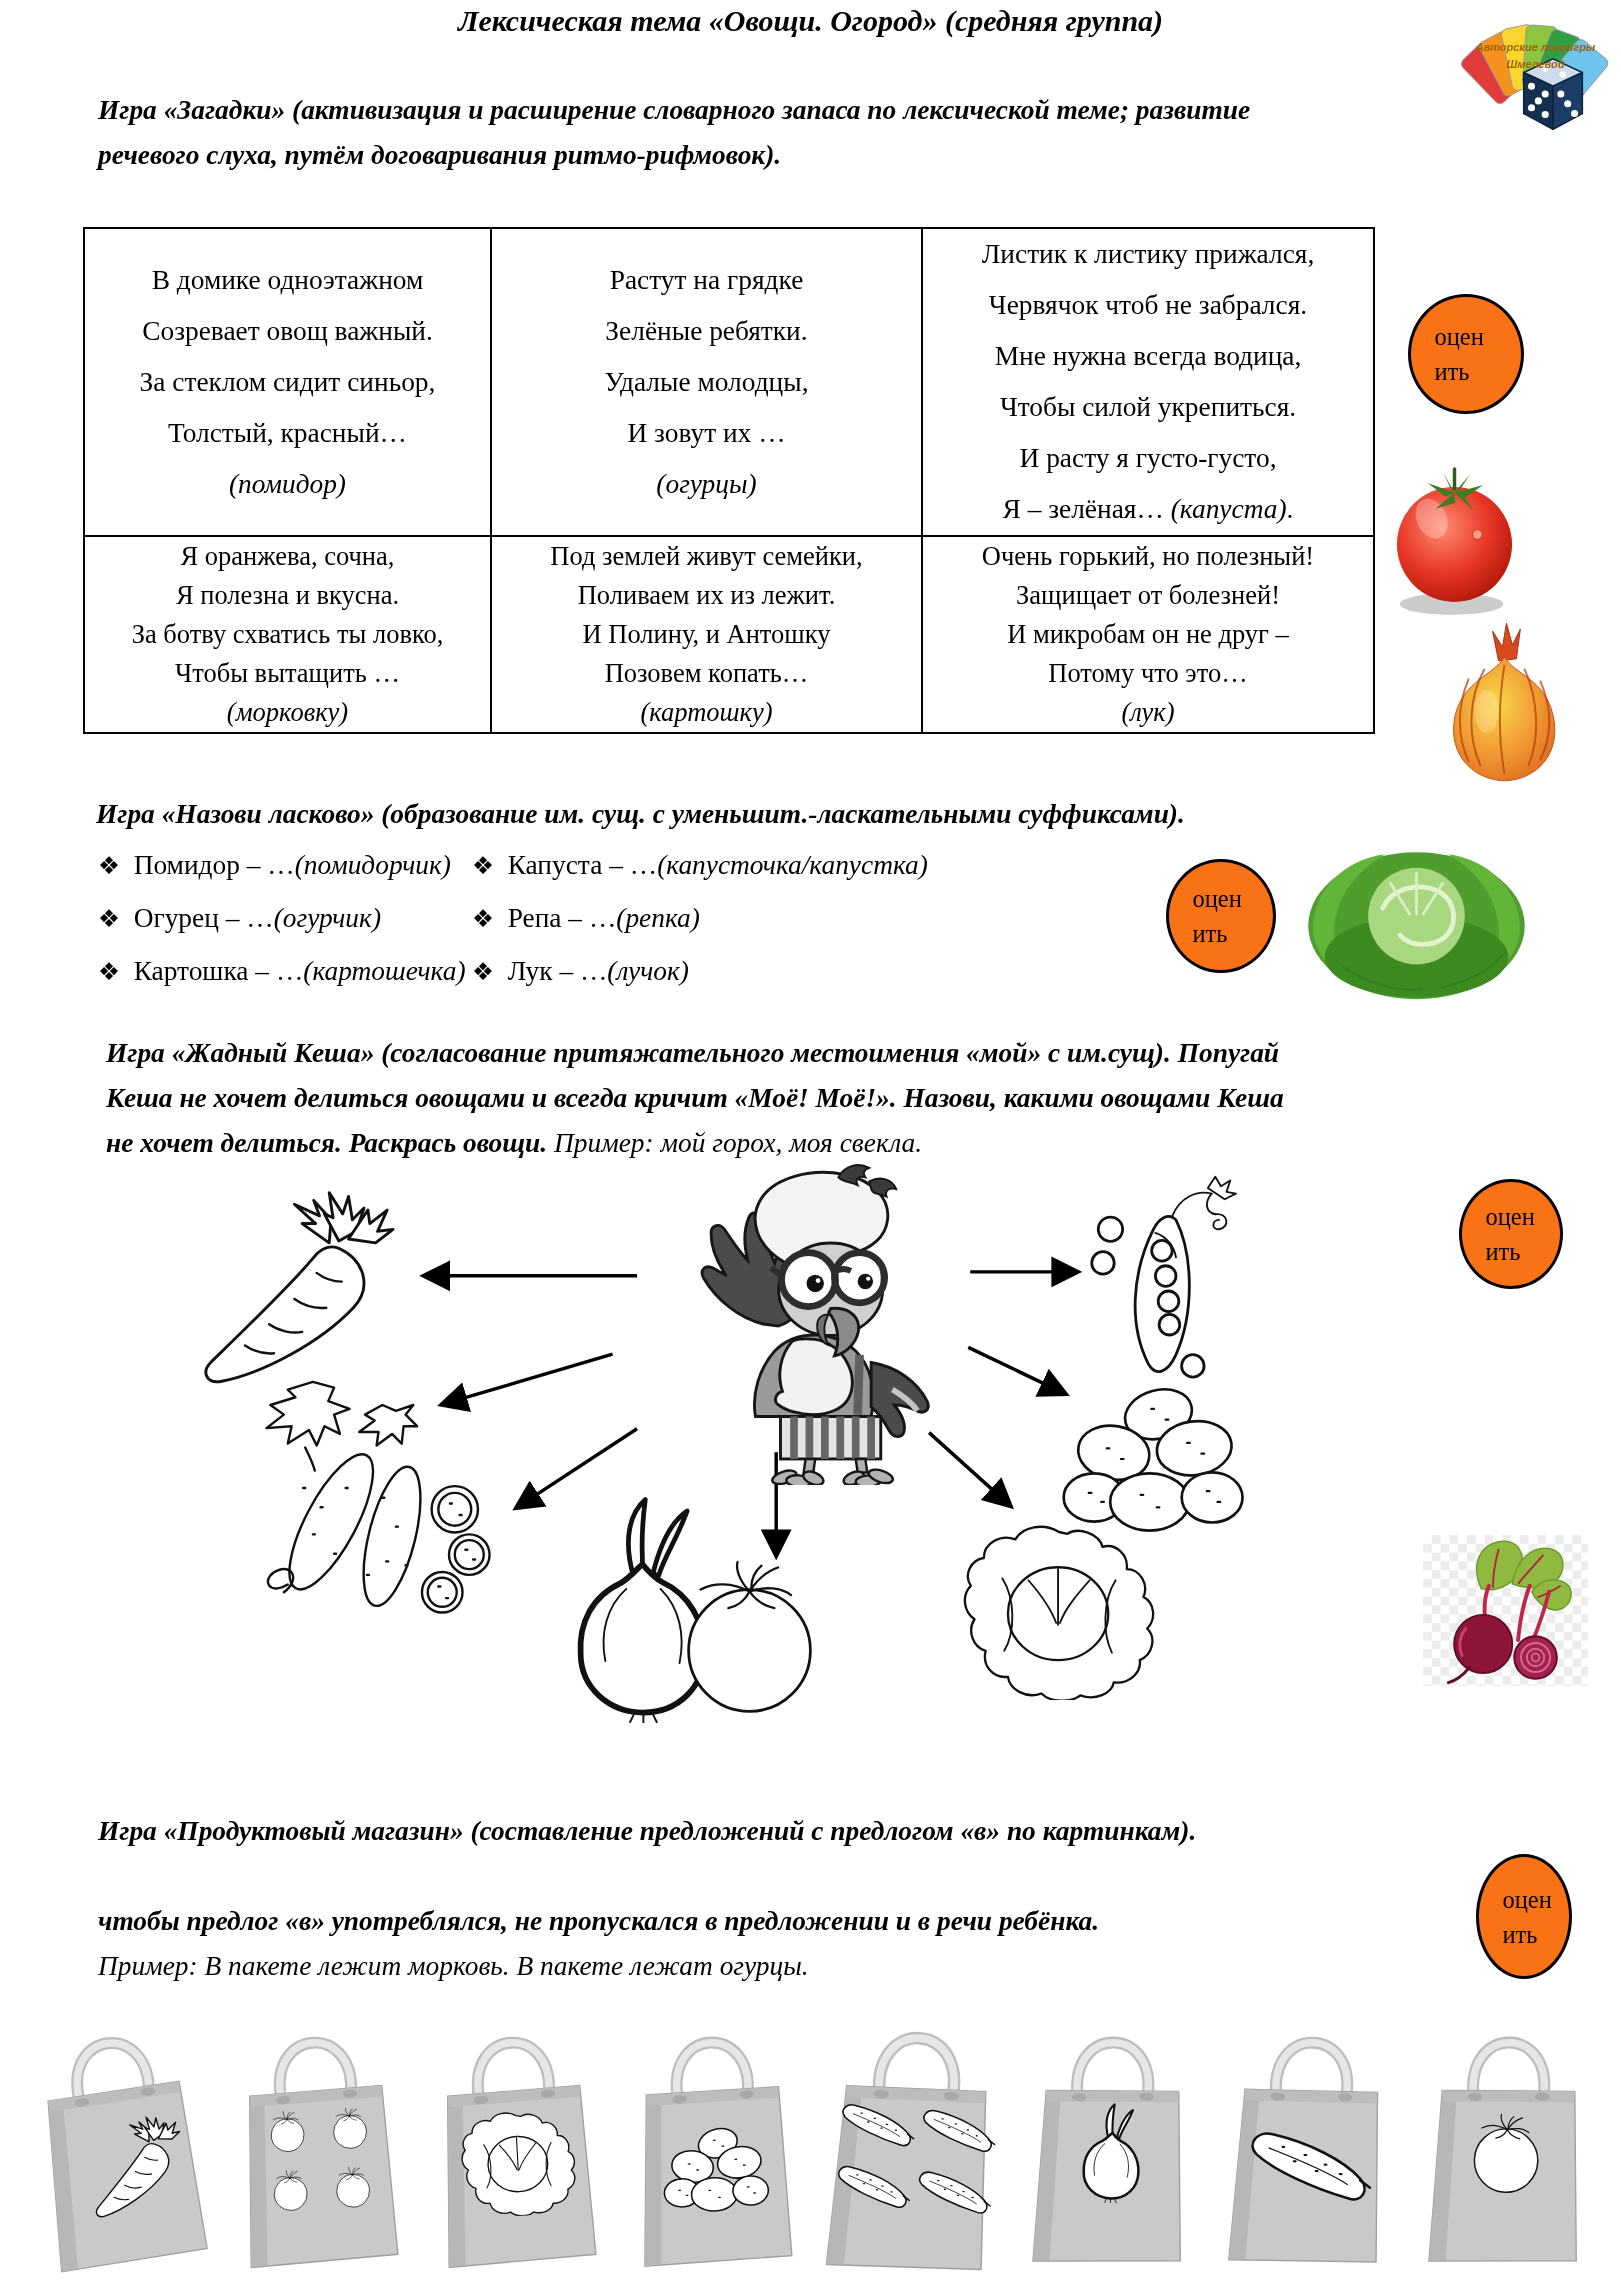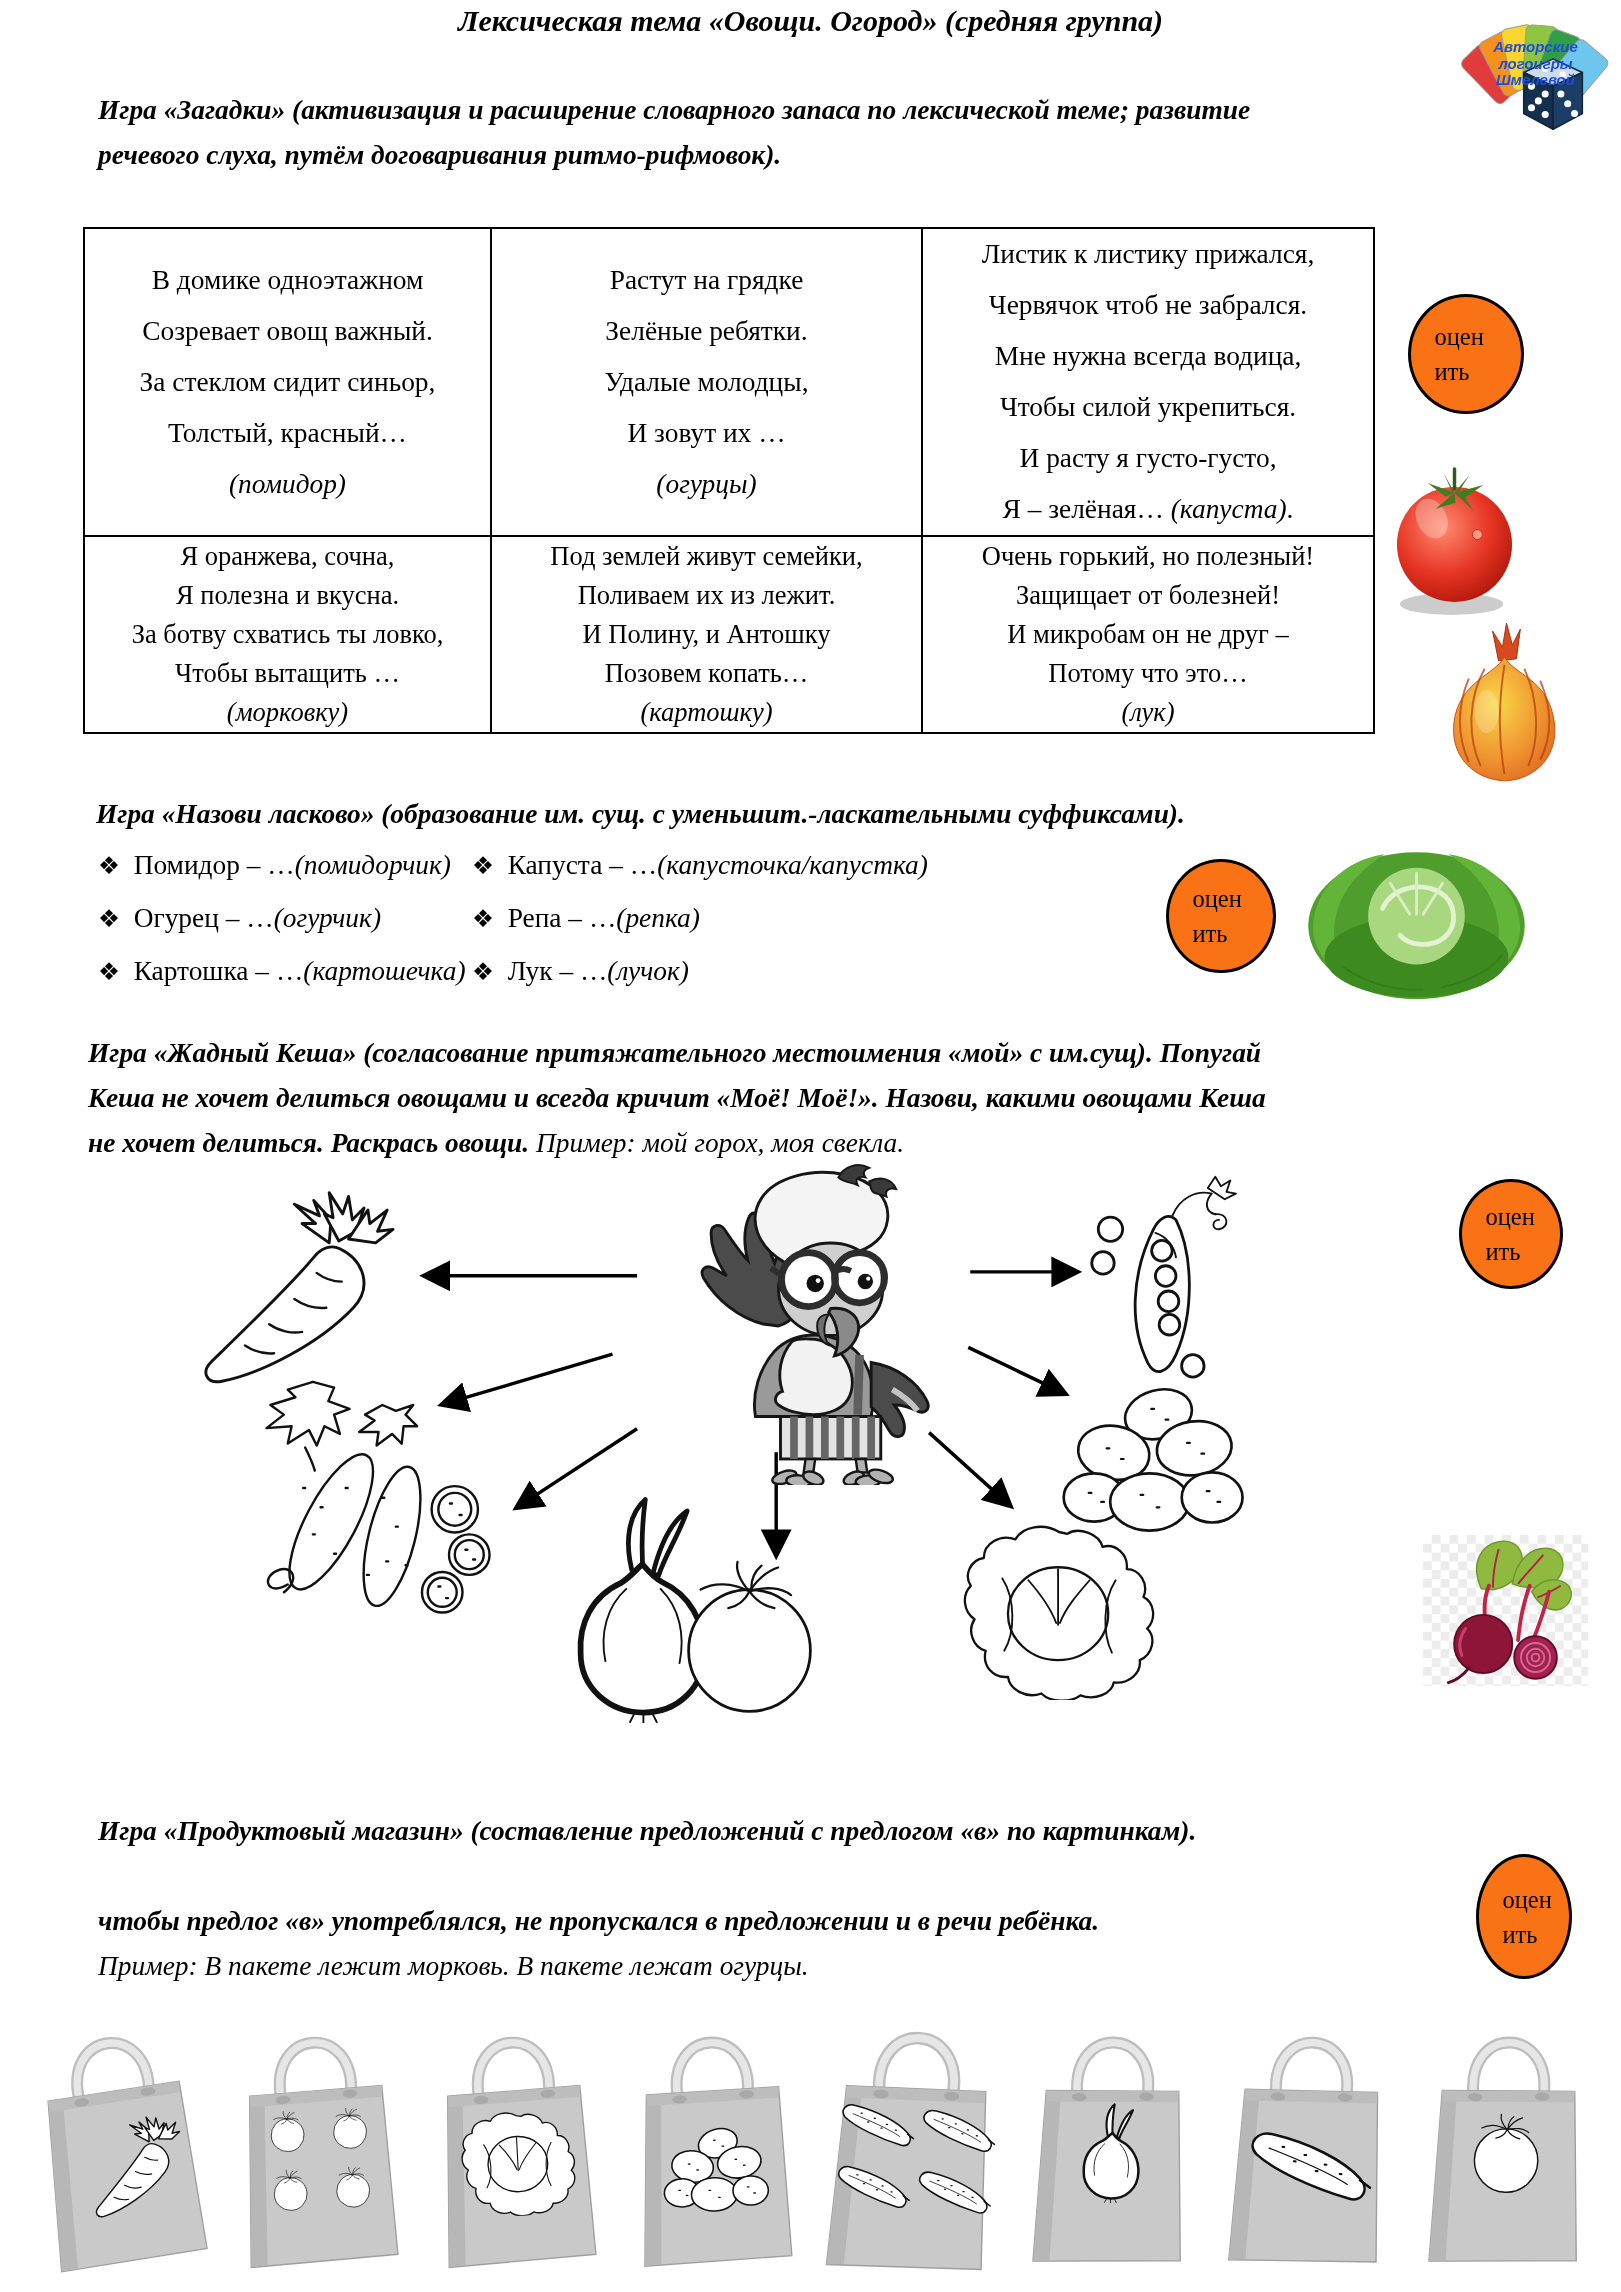--- a/index.html
+++ b/index.html
@@ -18,22 +18,22 @@
   
   .rate{position:absolute;border:3.9px solid #000;border-radius:50%;background:#f97316;
         display:flex;flex-direction:column;justify-content:center;align-items:flex-start;
         padding-left:23.5px;box-sizing:border-box;font-size:24.5px;line-height:35px;}
   
   .g2col{position:absolute;font-size:27.4px;}
   .li{height:53px;display:flex;align-items:center;}
   .blt{margin-right:13.7px;font-size:24.5px;font-family:"Liberation Serif","DejaVu Sans",serif;}
   
   .logotext{position:absolute;left:1462px;top:39px;width:147px;text-align:center;
-            color:#1d4ed8;font-family:"Liberation Sans",sans-serif;font-style:italic;
-            font-size:15px;line-height:16.7px;font-weight:bold;}
+            color:#a16207;font-family:"Liberation Sans",sans-serif;font-style:italic;
+            font-size:11px;line-height:16.7px;font-weight:bold;}
   .checker{background:repeating-conic-gradient(#ececec 0% 25%, #ffffff 0% 50%);background-size:17.6px 17.6px;}
   .bags{position:absolute;left:27.4px;top:1988px;width:1572px;height:299px;display:flex;justify-content:space-between;}
   .bag{width:184px;height:294px;position:relative;flex:0 0 auto;}
   .bag svg{width:100%;height:100%;}
   .bag:nth-child(1){transform:rotate(-7deg);}
   .bag:nth-child(2){transform:rotate(-3deg);}
   .bag:nth-child(3){transform:rotate(-3deg);}
   .bag:nth-child(4){transform:rotate(-2deg);}
   .bag:nth-child(5){transform:rotate(4deg) scale(1.05);}
   .bag:nth-child(6){transform:rotate(2deg);}
@@ -456,21 +456,21 @@
         <span>Репа – … </span>
         <span class="it">(репка)</span>
       </div>
     <div class="li">
         <span class="blt">❖</span>
         <span>Лук – …</span>
         <span class="it">(лучок)</span>
       </div>
   </div>
 
-  <div class="abs para bi" style="left:88px;top:1031px;width:1451px">
+  <div class="abs para bi" style="left:106px;top:1031px;width:1451px">
     <span>Игра «Жадный Кеша» (согласование притяжательного местоимения «мой» с им.сущ). Попугай</span><br>
     <span>Кеша не хочет делиться овощами и всегда кричит «Моё! Моё!». Назови, какими овощами Кеша</span><br>
     <span>не хочет делиться. Раскрась овощи. </span><span class="it">Пример: мой горох, моя свекла.</span>
   </div>
 
   <svg class="abs" style="left:0;top:1162px;width:1621px;height:651px" viewBox="0 0 1654 664">
     <g stroke="#000" stroke-width="3.5" marker-end="url(#ah)">
       <line x1="650" y1="116" x2="434" y2="116"></line>
       <line x1="625" y1="196" x2="452" y2="247"></line>
       <line x1="650" y1="272" x2="528" y2="352"></line>

